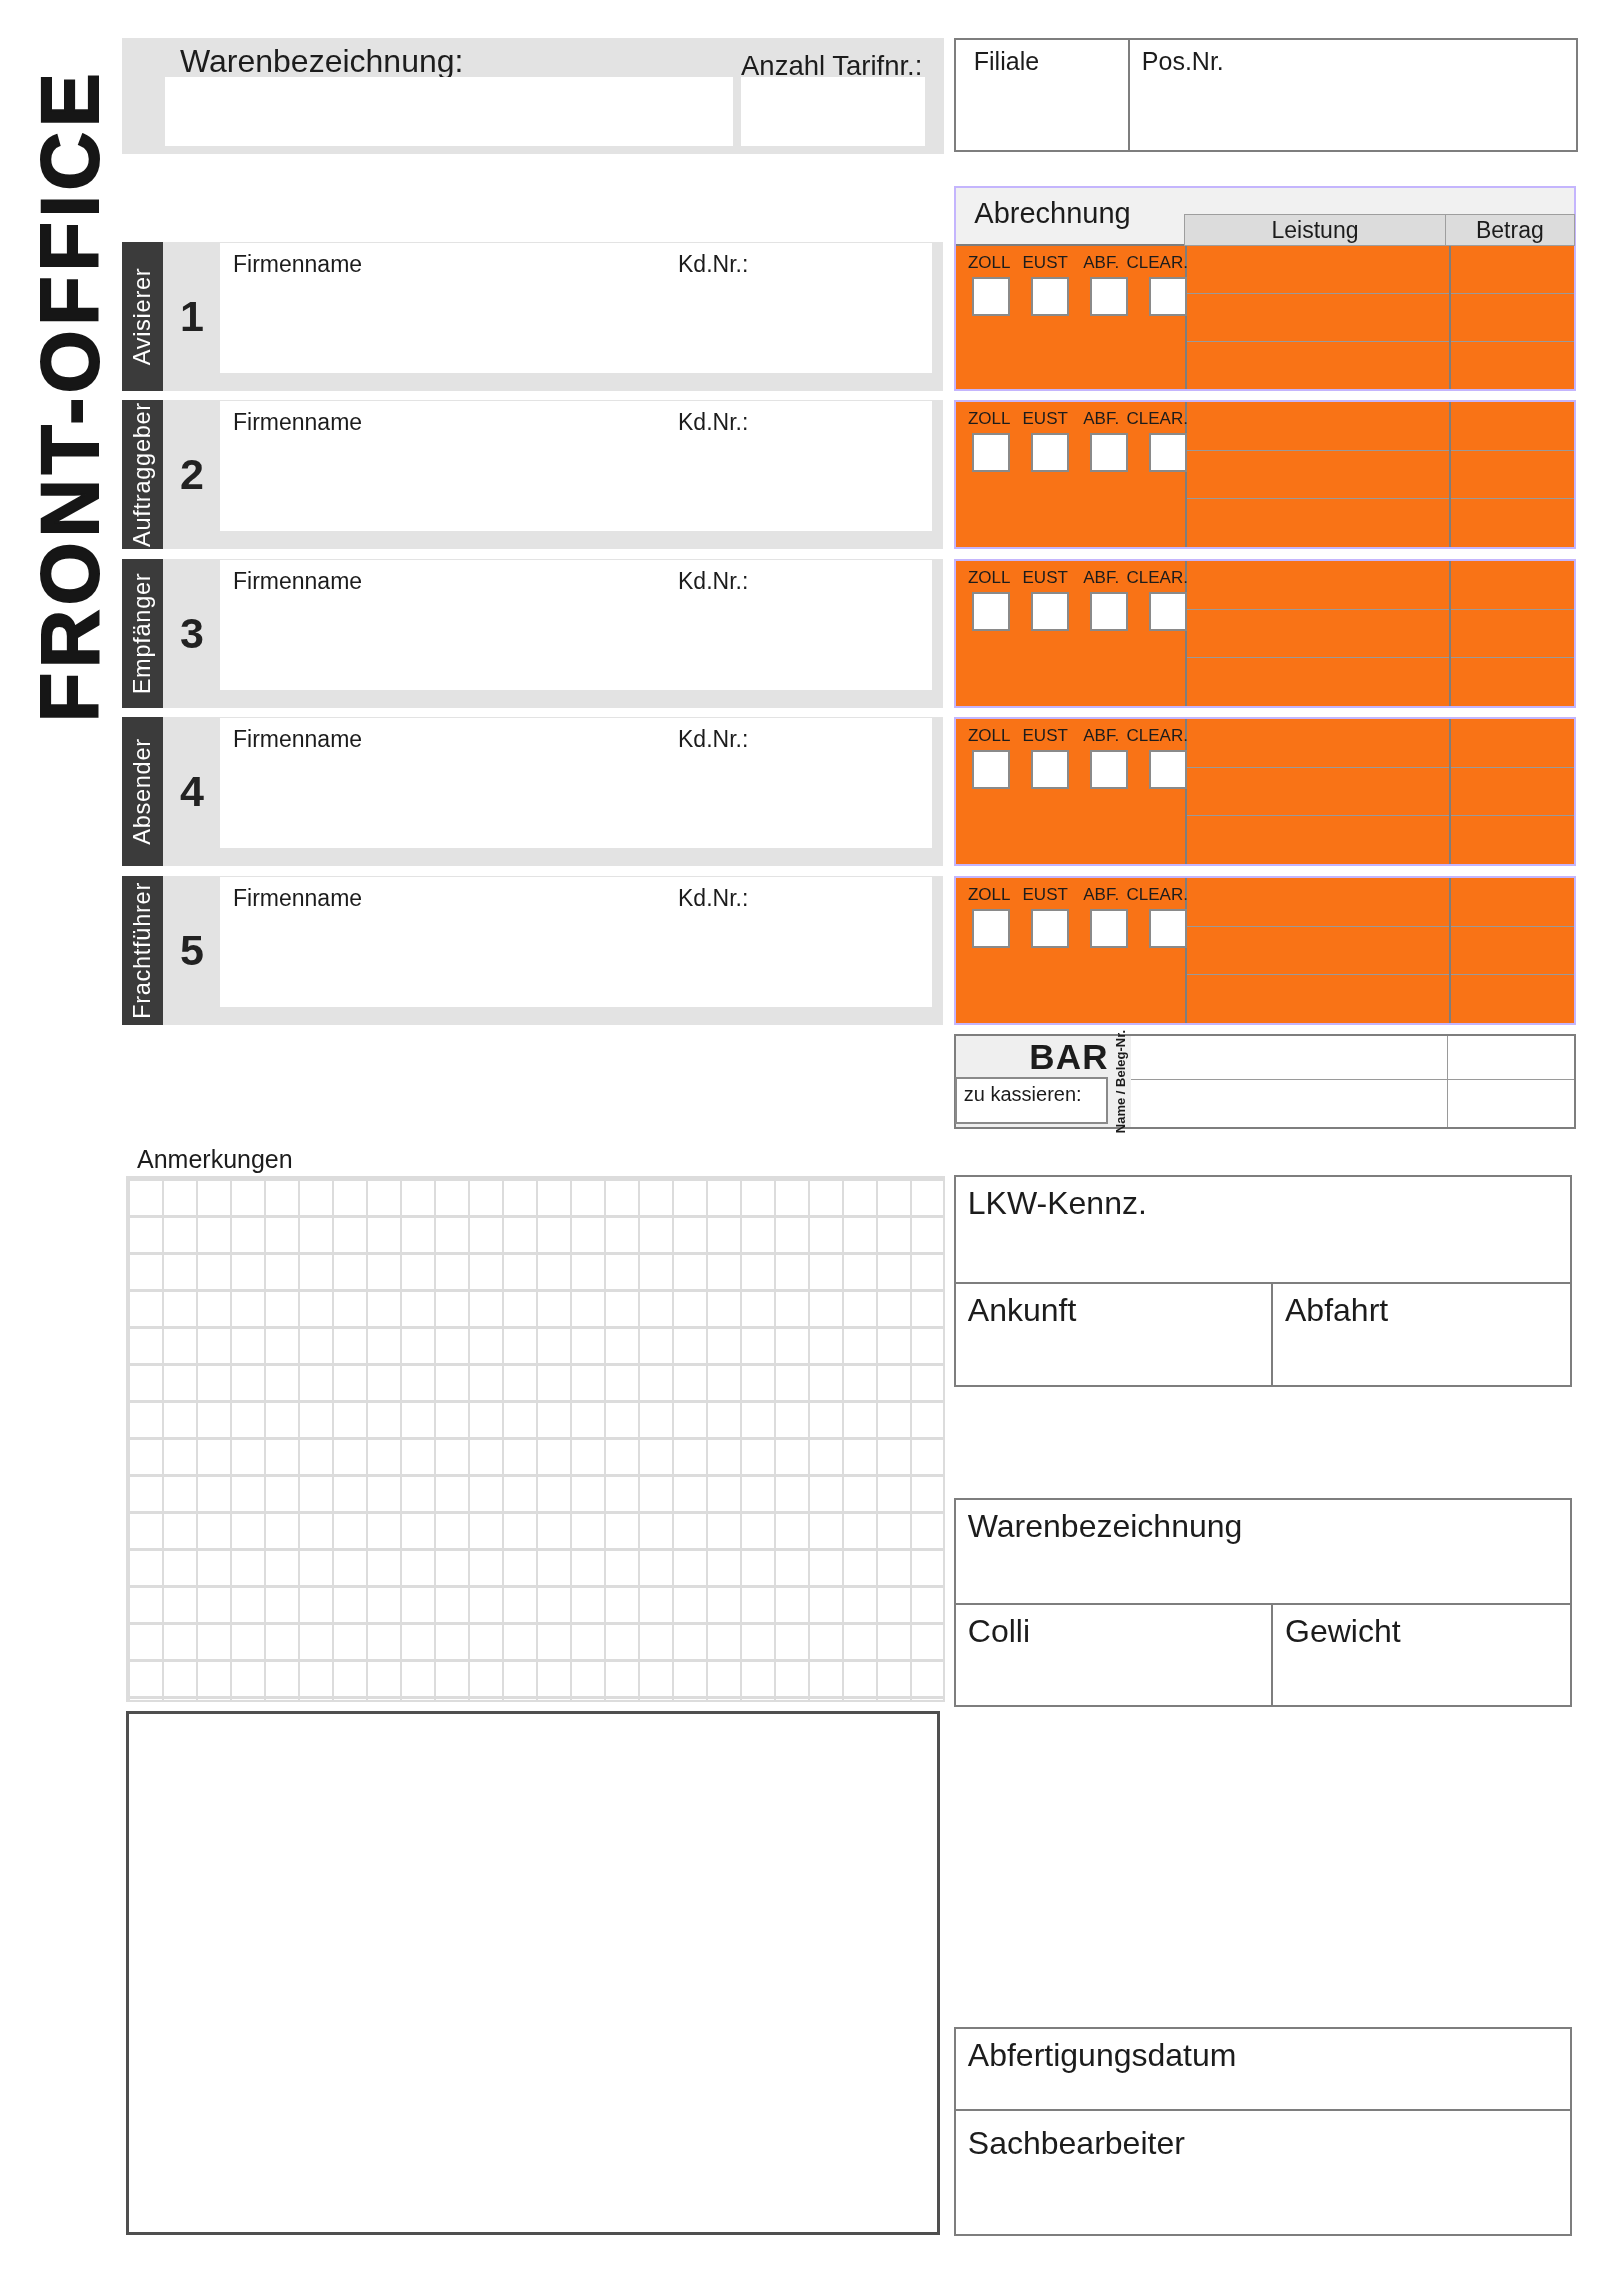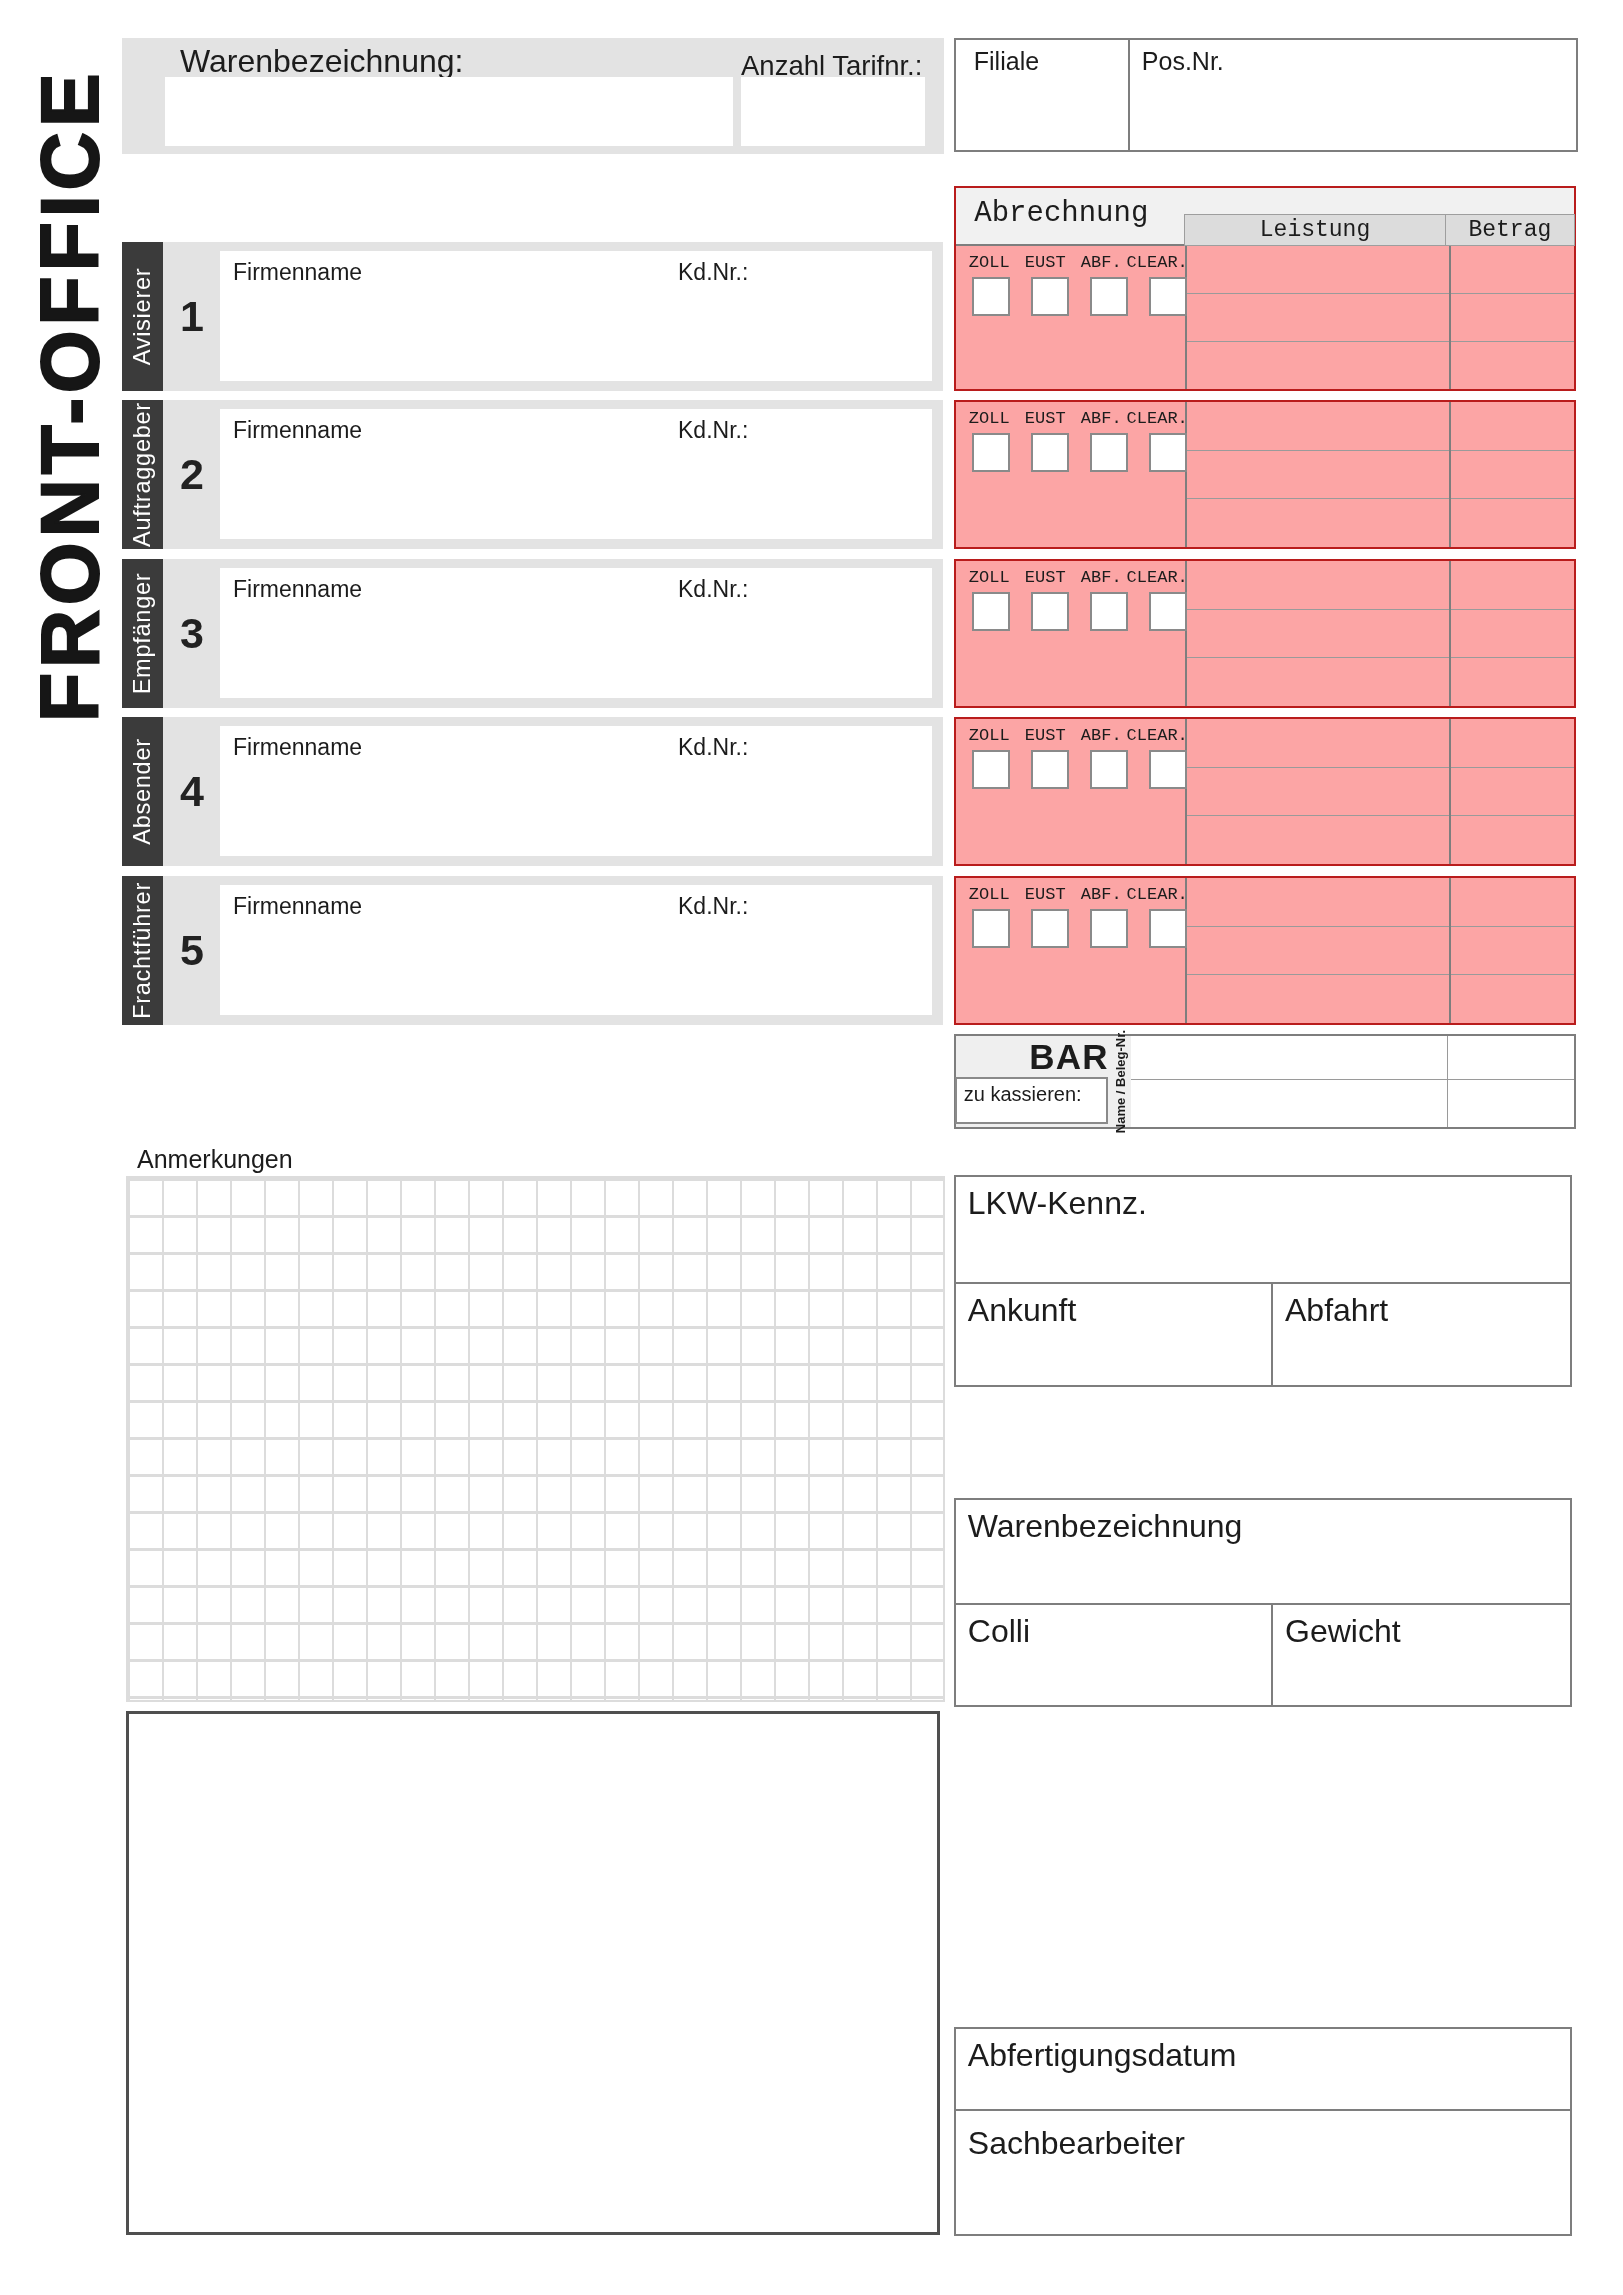--- a/index.html
+++ b/index.html
@@ -30,26 +30,26 @@
   .filiale-cell{width:166px;border-right:2px solid #7e7e7e;position:relative;}
   .posnr-cell{flex:1;position:relative;}
   .cell-label{position:absolute;left:11.8px;top:6.5px;font-size:25px;white-space:nowrap;}
 
   
   .party-row{position:absolute;left:122px;width:821px;height:149px;background:#e3e3e3;}
   .party-tab{position:absolute;left:0;top:0;width:41px;height:149px;background:#3b3b3b;}
   .party-tab>span{font-size:23.6px;color:#fff;letter-spacing:0.7px;}
   .party-num{position:absolute;left:41px;top:0;width:58px;height:100%;display:flex;align-items:center;justify-content:center;
              font-size:43px;font-weight:700;color:#222;}
-  .party-input{position:absolute;left:98px;top:9px;width:712px;height:130px;background:#fff;}
+  .party-input{position:absolute;left:98px;top:1px;width:712px;height:130px;background:#fff;}
   .firmenname-label{left:13px;top:7.9px;font-size:23px;}
   .kdnr-label{left:458px;top:7.9px;font-size:23px;}
 
   
-  .ab-block{position:absolute;left:954px;width:618px;border:2px solid #b91c1c;background:#fca5a5;font-family:Liberation Mono, monospace;}
+  .ab-block{position:absolute;left:954px;width:618px;border:2px solid #c4b5fd;background:#f97316;}
   .ab-head{position:absolute;left:0;right:0;top:0;height:56px;background:#f1f1f1;border-bottom:2px solid #7e7e7e;}
   .ab-title{position:absolute;left:18.3px;top:9.2px;font-size:29px;}
   .col-head{position:absolute;top:26px;height:30px;background:#dcdcdc;border:1.3px solid #9e9e9e;
             display:flex;align-items:center;justify-content:center;font-size:23px;}
   .leist-head{left:228px;width:260px;}
   .betrag-head{left:489px;right:-0.7px;}
   .ab-body{position:absolute;left:0;right:0;bottom:0;top:0;display:flex;}
   .ab-body.under-head{top:58px;}
   .cb-cell{width:229px;position:relative;}
   .svc-col{width:262px;border-left:2px solid #7e7e7e;display:flex;flex-direction:column;}

